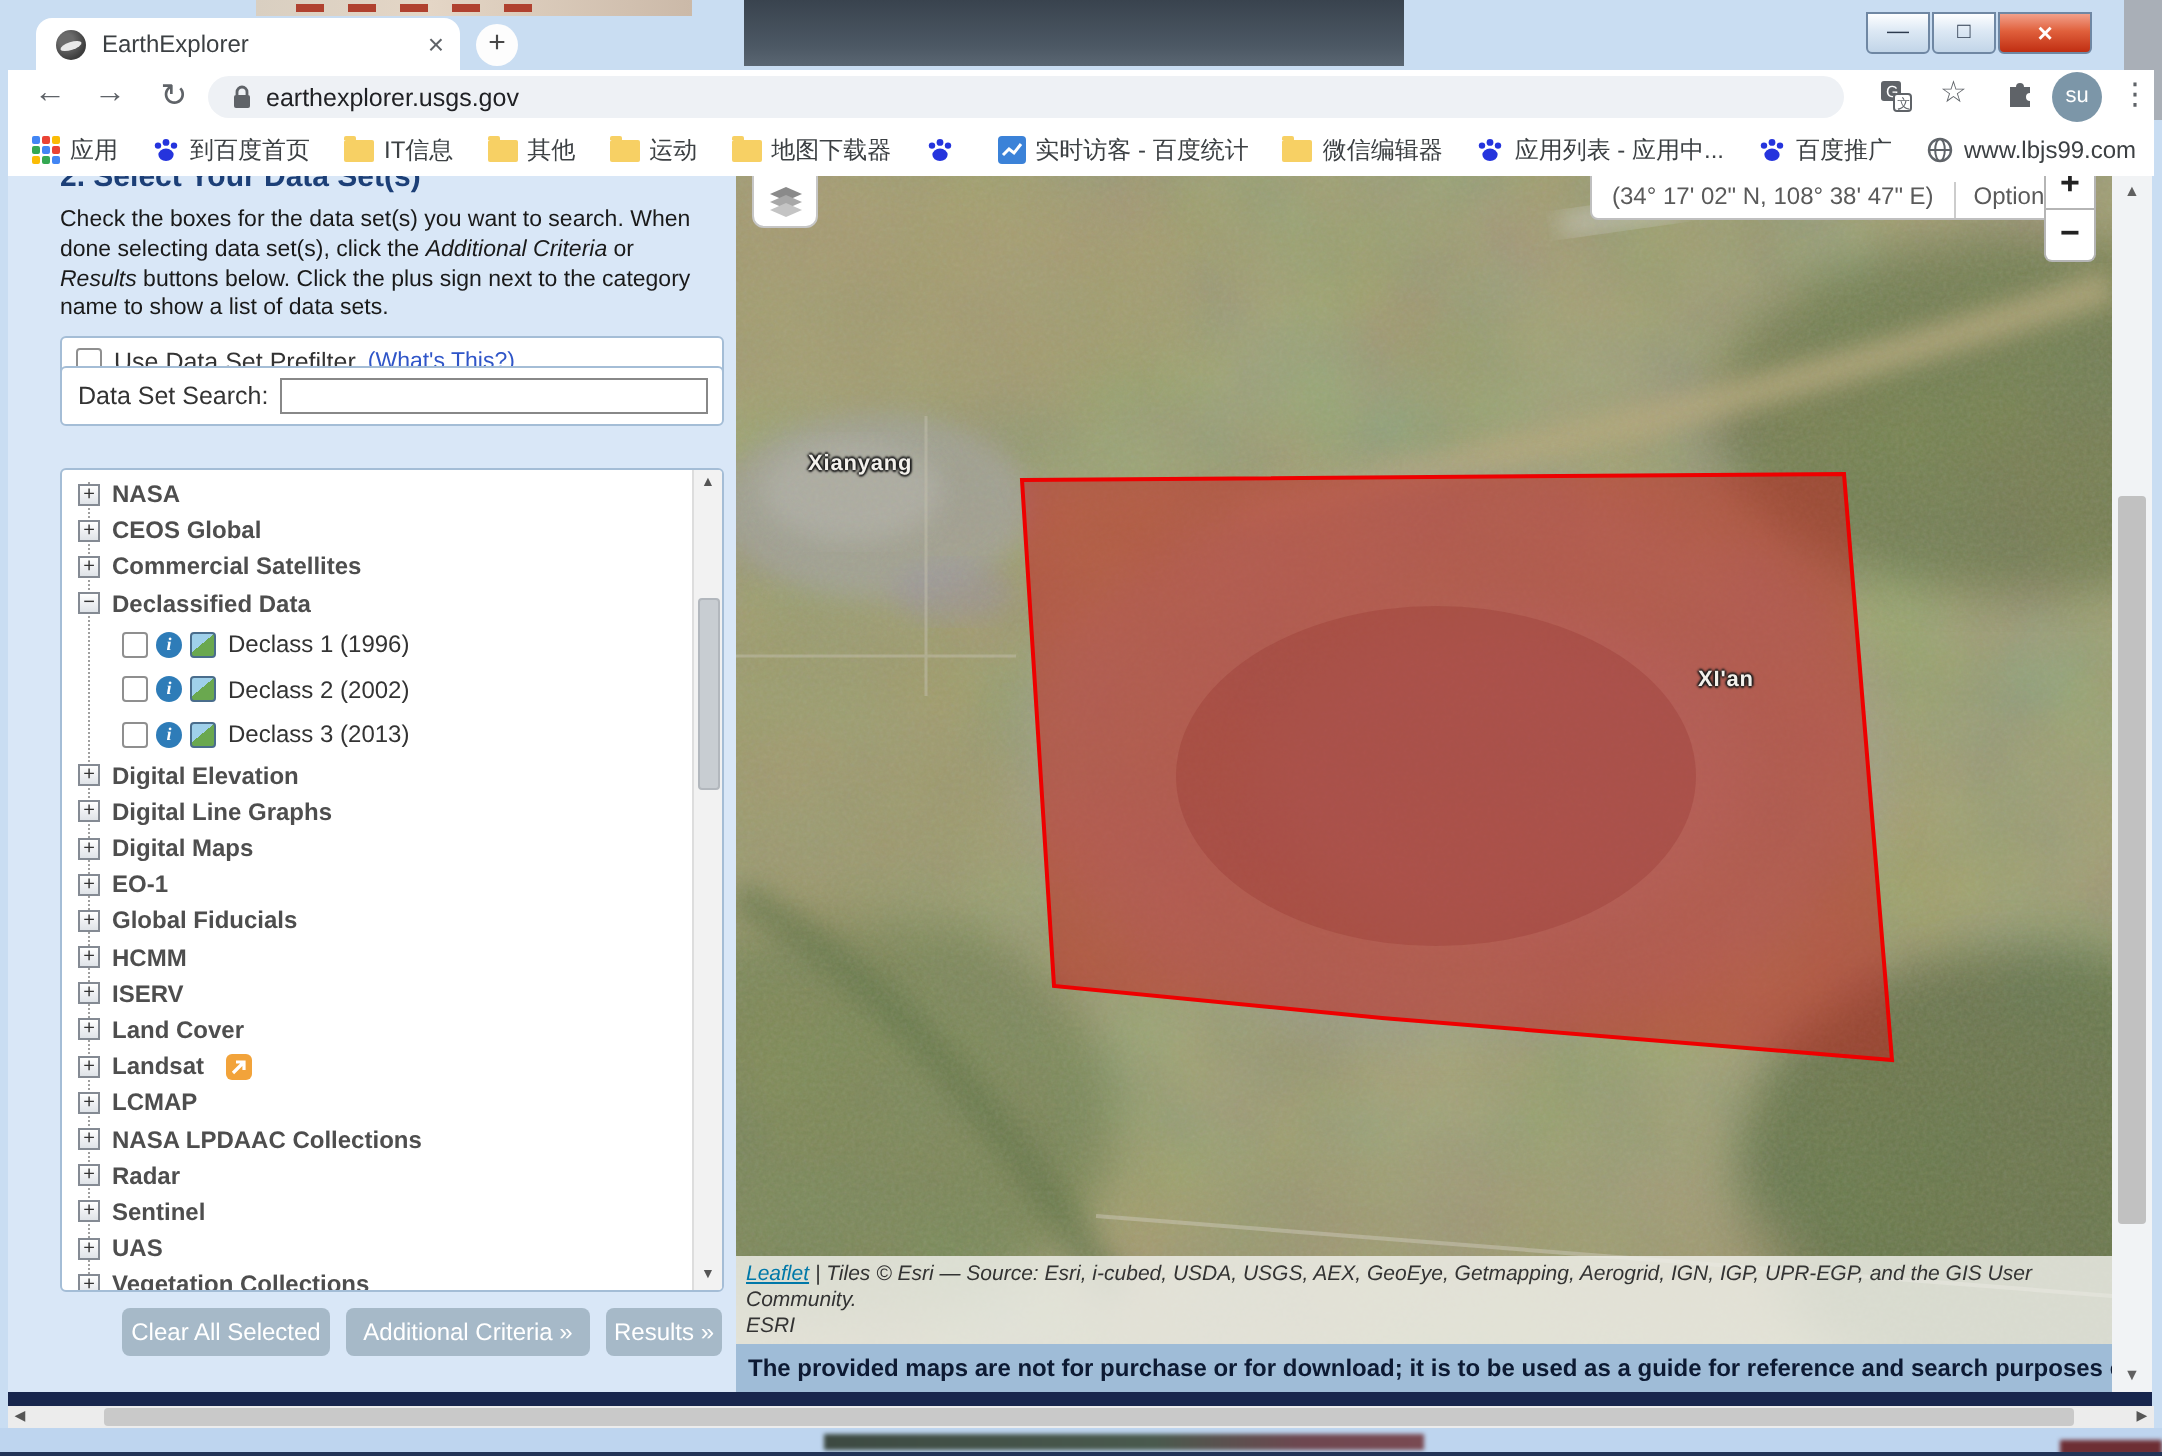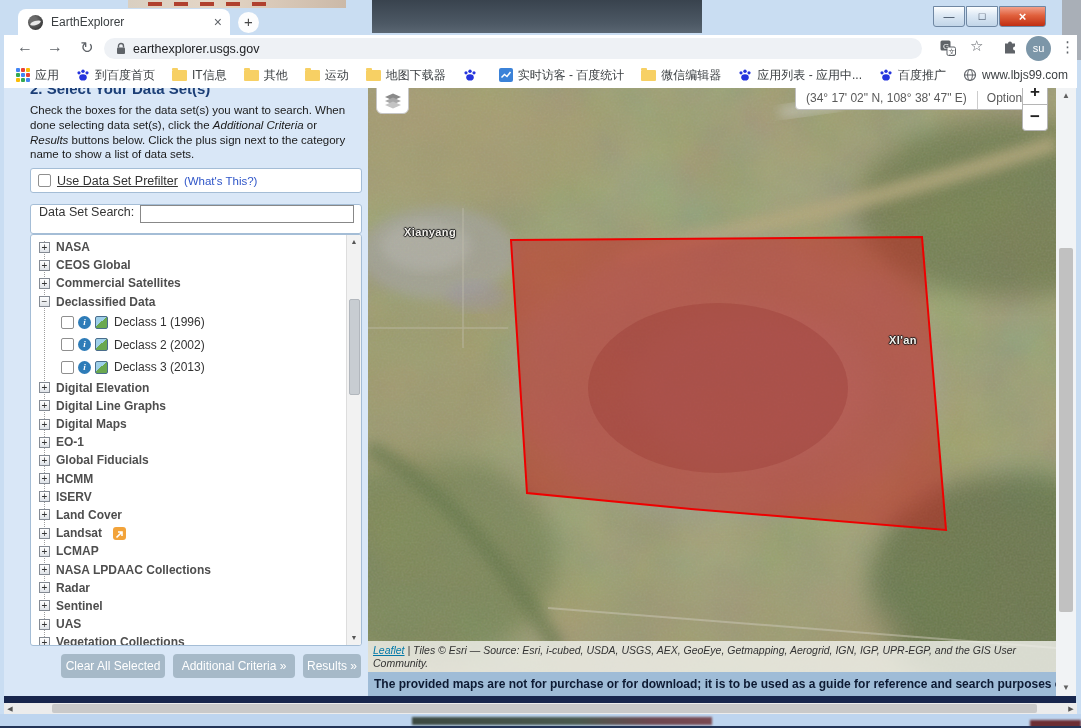--- a/index.html
+++ b/index.html
@@ -46,21 +46,21 @@
   
   #sidebar { position:absolute; left:4px; top:88px; width:364px; height:608px; background:#d9e7f7; }
   #panel-head { position:absolute; left:26px; top:0; width:320px; height:12px; overflow:hidden; }
   #panel-head h2 { margin-top:-8px; font-size:15px; color:#1c3f77; font-weight:bold; white-space:nowrap; }
   #instructions { position:absolute; left:26px; top:15px; width:318px; font-size:11.5px; line-height:14.8px; color:#1a1a1a; }
   .sbox { position:absolute; left:26px; width:332px; background:#fff; border:1px solid #a4bdd6; border-radius:3px; }
   #prefilter-box { top:80px; height:25px; display:flex; align-items:center; padding-left:7px; gap:6px; }
   .cb { width:13px; height:13px; border:1px solid #8f8f8f; border-radius:2px; background:#fff; flex:0 0 auto; }
   #prefilter-label { font-size:12.5px; color:#333;text-decoration:underline; }
   #whats-this { font-size:11.5px; color:#2f55c8; }
-  #search-box { top:116px; height:30px; display:flex; align-items:flex-start; padding-left:8px; }
+  #search-box { top:95px; height:30px; display:flex; align-items:center; padding-left:8px; }
   #search-label { font-size:12.5px; color:#333; }
   #search-input { margin-left:6px; width:214px; height:18px; border:1px solid #888; font-size:12px; padding:0 3px; }
 
   #treebox { top:146px; height:412px; overflow:hidden; padding-top:3px; }
   #treebox::before { content:""; position:absolute; left:13px; top:6px; bottom:6px; border-left:1px dotted #9f9f9f; }
   .trow { position:relative; height:18.2px; display:flex; align-items:center; padding-left:8px; gap:6px; }
   .trow.child { height:22.6px; padding-left:30px; gap:4px; }
   .exp { width:11px; height:11px; flex:0 0 auto; border:1px solid #848a93; background:linear-gradient(180deg,#fff,#dfe3e8); font-size:10px; line-height:9px; text-align:center; color:#333; }
   .cat { font-size:12px; font-weight:bold; color:#4e4e4e; white-space:nowrap; }
   .dlbl { font-size:12px; color:#333; white-space:nowrap; margin-left:2px; }
@@ -75,21 +75,21 @@
   #btn-clear { left:57px; width:104px; }
   #btn-criteria { left:169px; width:122px; }
   #btn-results { left:299px; width:58px; }
 
   
   #map { position:absolute; left:368px; top:88px; width:688px; height:584px; background:#8b8a5f; overflow:hidden; }
   #map svg.base { position:absolute; left:0; top:0; }
   .map-label { position:absolute; color:#f3f1ec; font-size:11px; font-weight:bold; letter-spacing:.4px;
     text-shadow:-1px 0 1px #1d1d1d, 1px 0 1px #1d1d1d, 0 -1px 1px #1d1d1d, 0 1px 1px #1d1d1d; }
   #lbl-xianyang { left:36px; top:138px; }
-  #lbl-xian { left:481px; top:246px;margin-left:40px; }
+  #lbl-xian { left:481px; top:246px; }
   #layers-btn { position:absolute; left:8px; top:-9px; width:33px; height:35px; background:#fff; border:1px solid #c6c6c6; border-radius:6px; display:flex; align-items:flex-end; justify-content:center; padding-bottom:3px; }
   #coord-box { position:absolute; left:427px; top:-9px; height:31px; background:#fff; border:1px solid #bfbfbf; border-radius:0 0 4px 4px; display:flex; align-items:flex-end; font-size:12px; color:#5a5a5a; }
   #coord-text { padding:0 10px 4px 10px; }
   #options-link { padding:0 9px 4px 9px; border-left:1px solid #ccc; }
   #zoomctl { position:absolute; left:654px; top:-9px; width:26px; }
   .zbtn { width:26px; height:26px; background:#fff; border:1px solid #b5b5b5; color:#222; font-size:17px; font-weight:bold; text-align:center; line-height:24px; }
   #zoom-out { border-top:none; border-radius:0 0 4px 4px; }
   #attribution { position:absolute; left:0; bottom:0; width:100%; background:rgba(240,240,235,0.82); font-size:10.5px; line-height:13px; color:#333; padding:3px 5px 2px 5px;font-style:italic; }
   #leaflet-link { color:#0078a8; text-decoration:underline; }
 
@@ -430,20 +430,21 @@
       <span id="options-link">Options</span>
     </div>
 
     <div id="zoomctl">
       <div class="zbtn" id="zoom-in">+</div>
       <div class="zbtn" id="zoom-out">−</div>
     </div>
 
     <div id="attribution">
       <span id="leaflet-link">Leaflet</span><span> | </span><span>Tiles © Esri — Source: Esri, i-cubed, USDA, USGS, AEX, GeoEye, Getmapping, Aerogrid, IGN, IGP, UPR-EGP, and the GIS User Community.</span>
+      <div>ESRI</div>
     </div>
   </div>
 
   <div id="disclaimer">The provided maps are not for purchase or for download; it is to be used as a guide for reference and search purposes only.</div>
 
   <div id="vscroll">
     <span class="vsbtn" style="top:0">▲</span>
     <div id="vthumb"></div>
     <span class="vsbtn" style="bottom:0">▼</span>
   </div>

